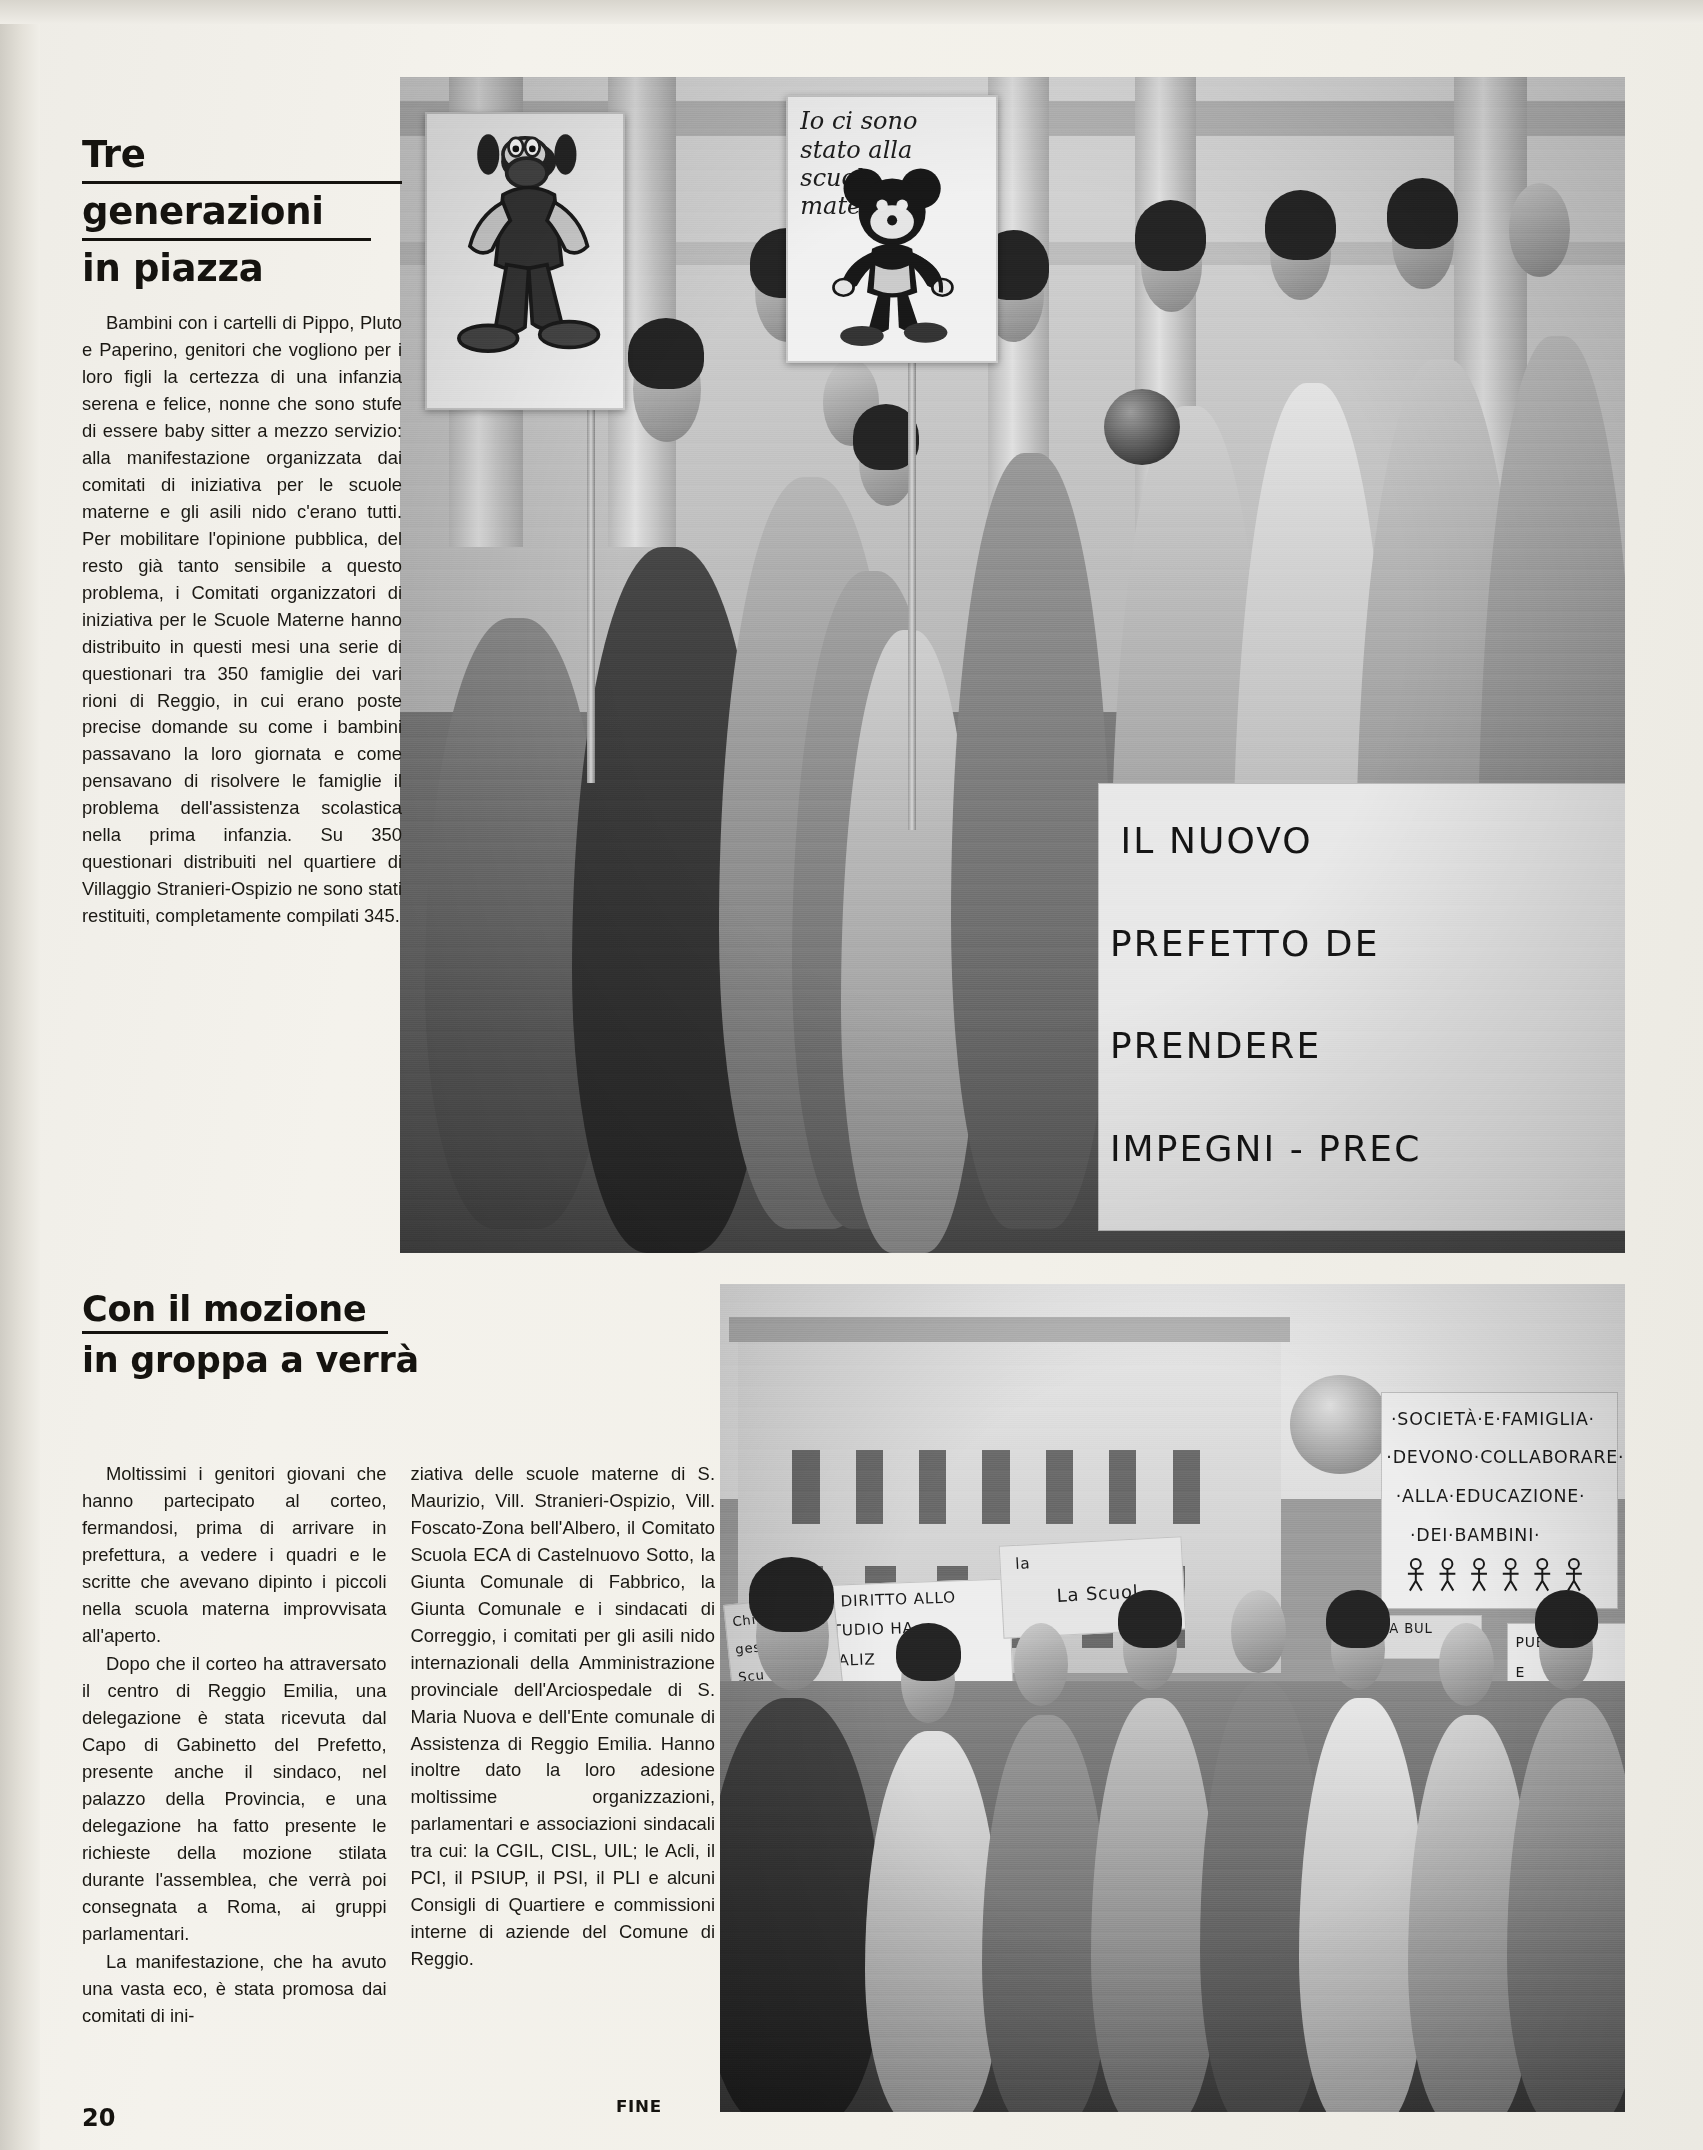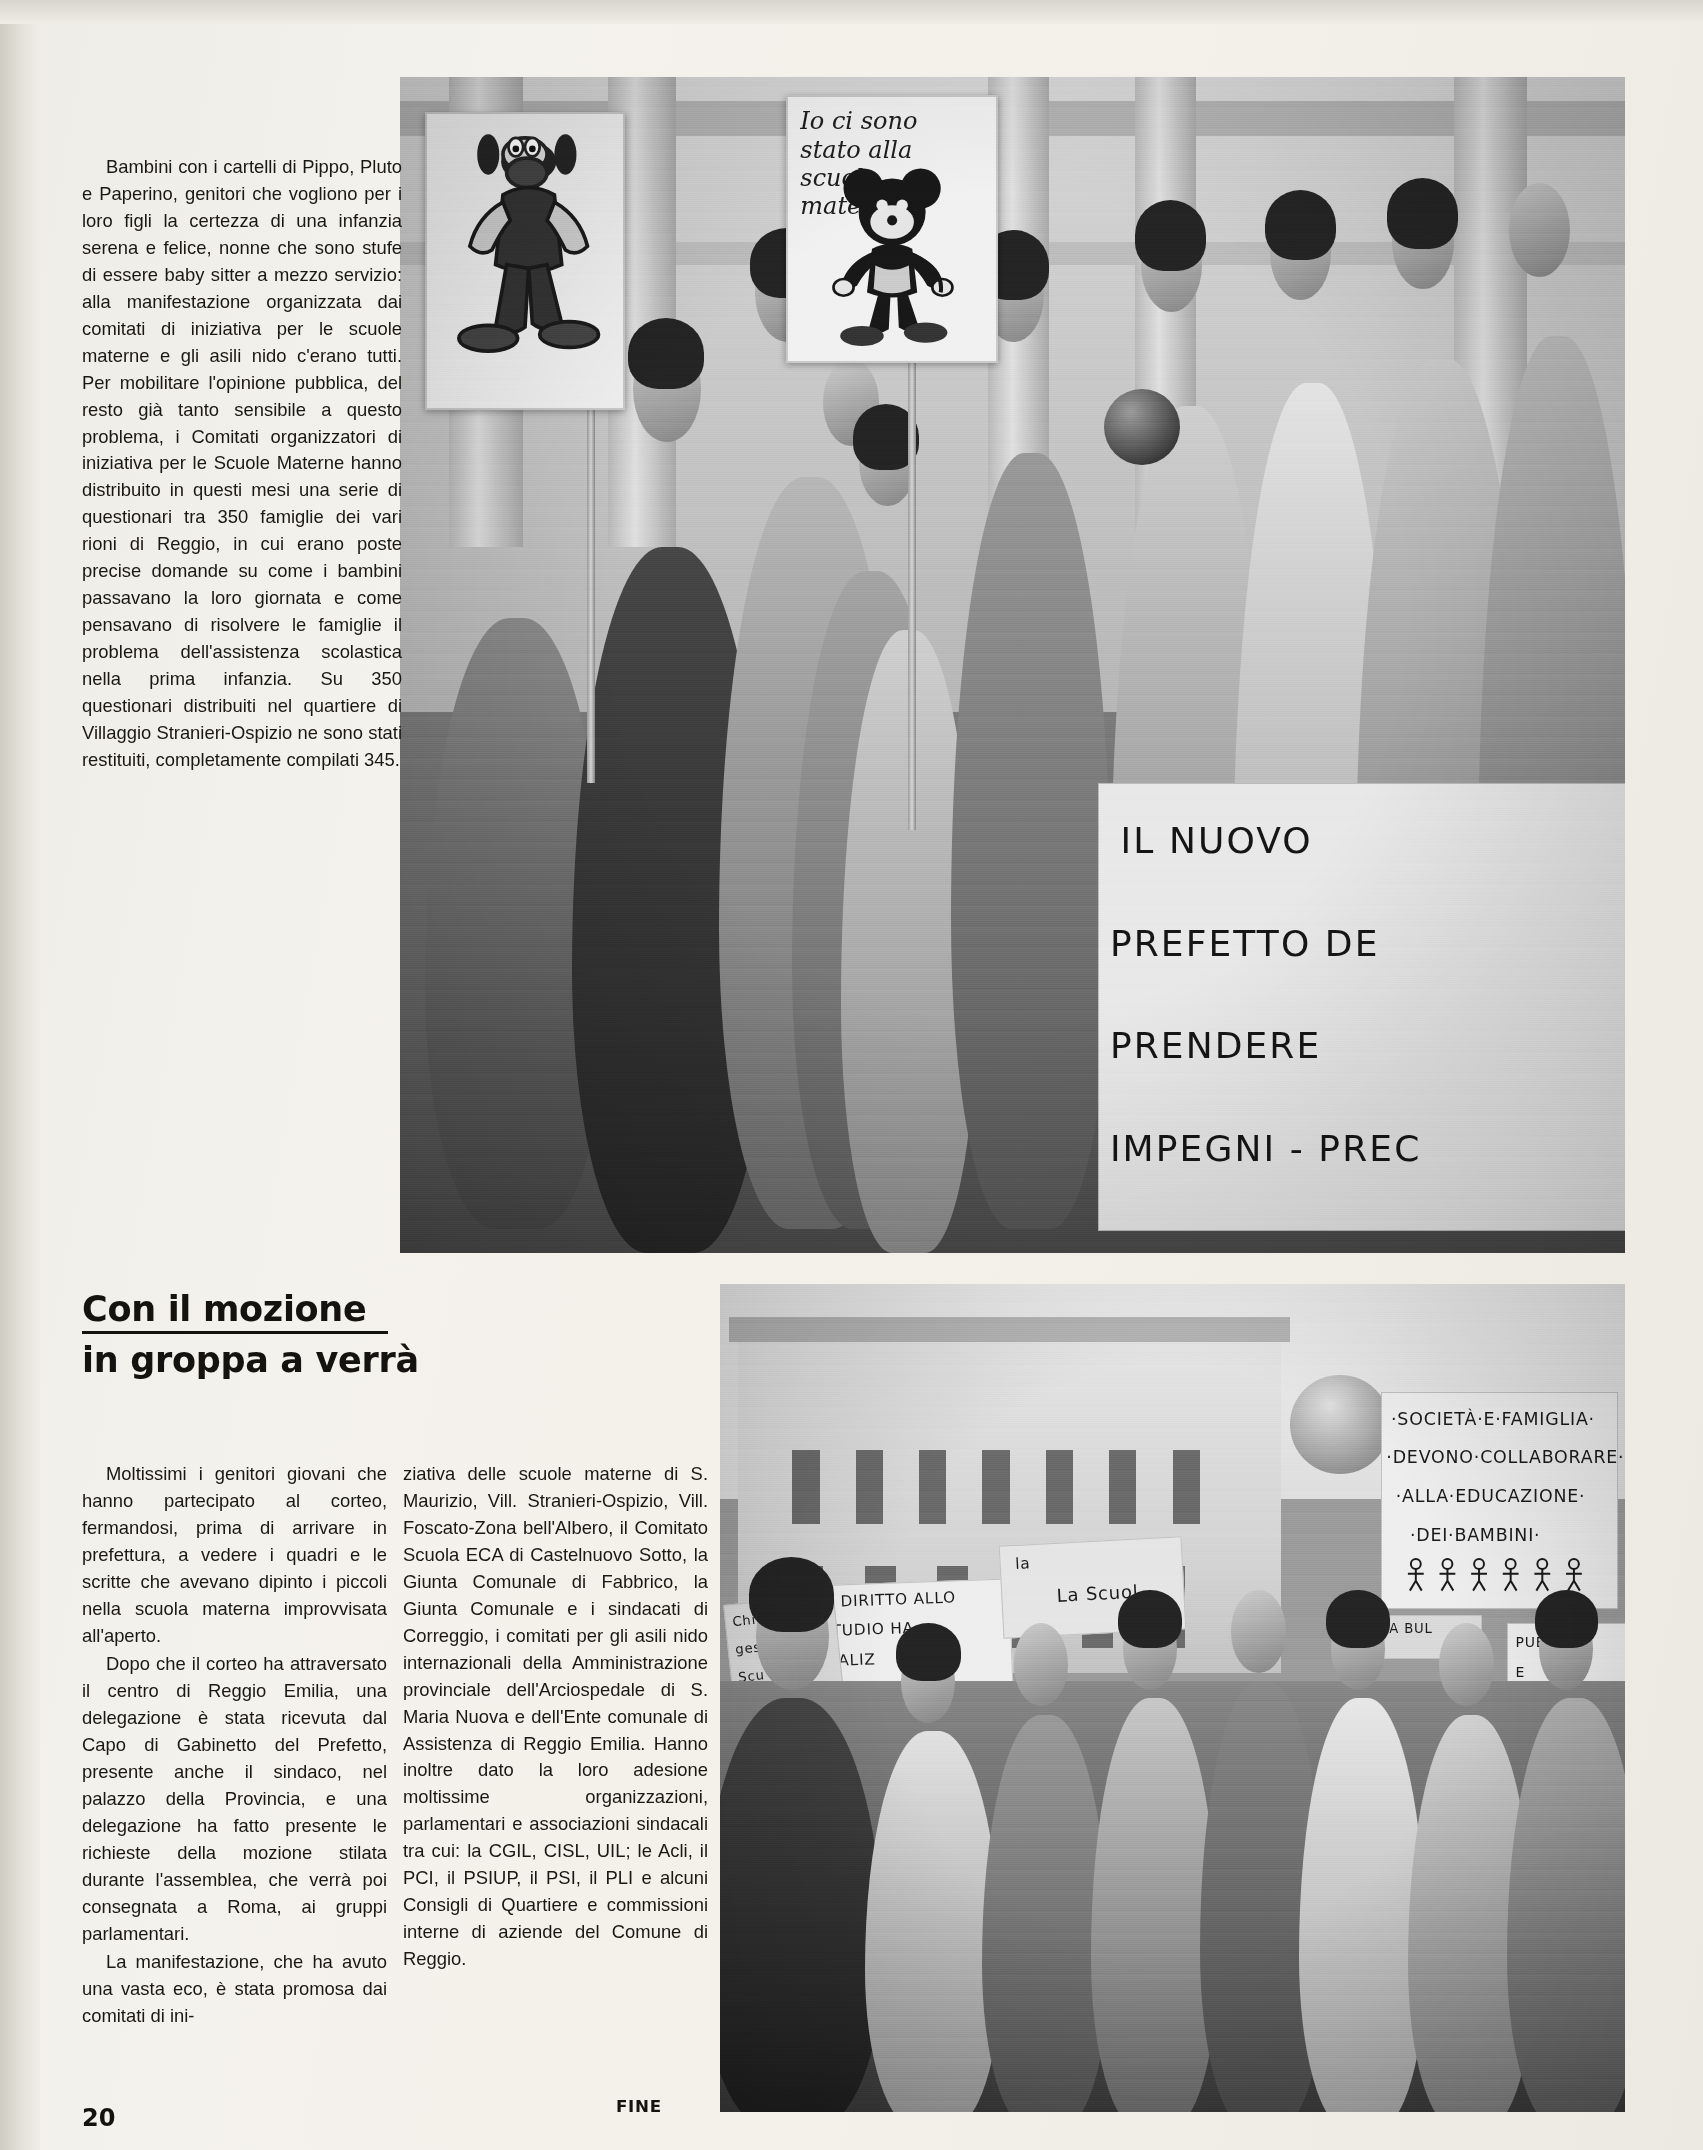--- a/index.html
+++ b/index.html
@@ -93,21 +93,21 @@
     letter-spacing: -0.3px;
   }
 
   
   .lower-cols {
     position: absolute;
     left: 82px;
     top: 1461px;
     width: 633px;
     display: flex;
-    gap: 16px;
+    gap: 24px;
   }
   .lower-col {
     width: 305px;
     font-size: 18.4px;
     line-height: 1.465;
     color: #1a1813;
     text-align: justify;
     -webkit-hyphens: auto;
     hyphens: auto;
   }
@@ -487,20 +487,27 @@
       <div class="crowd-blob" style="left:87%;top:50%;width:15%;height:52%;background:linear-gradient(180deg,#b4b1a9,#5d5a56);"></div>
       <div class="head" style="left:90.5%;top:39%;width:6%;height:10%;"></div>
       <div class="hair" style="left:90%;top:37%;width:7%;height:7%;"></div>
 
       <div class="vignette"></div>
       <div class="grain"></div>
     </div>
   </div>
 
   <div class="col-left">
+    <div class="headline">
+      <span class="ln">Tre</span>
+      <hr class="rule">
+      <span class="ln">generazioni</span>
+      <hr class="rule short">
+      <span class="ln">in piazza</span>
+    </div>
     <div class="body-col">
       <p>Bambini con i cartelli di Pippo, Pluto e Paperino, genitori che vogliono per i loro figli la certezza di una infanzia serena e felice, nonne che sono stufe di essere baby sitter a mezzo servizio: alla manifestazione organizzata dai comitati di iniziativa per le scuole materne e gli asili nido c'erano tutti. Per mobilitare l'opinione pubblica, del resto già tanto sensibile a questo problema, i Comitati organizzatori di iniziativa per le Scuole Materne hanno distribuito in questi mesi una serie di questionari tra 350 famiglie dei vari rioni di Reggio, in cui erano poste precise domande su come i bambini passavano la loro giornata e come pensavano di risolvere le famiglie il problema dell'assistenza scolastica nella prima infanzia. Su 350 questionari distribuiti nel quartiere di Villaggio Stranieri-Ospizio ne sono stati restituiti, completamente compilati 345.</p>
     </div>
   </div>
 
   <div class="col-left2">
     <div class="headline2">
       <span class="ln">Con il mozione</span>
       <hr class="rule short2">
       <span class="ln">in groppa a verrà</span>

